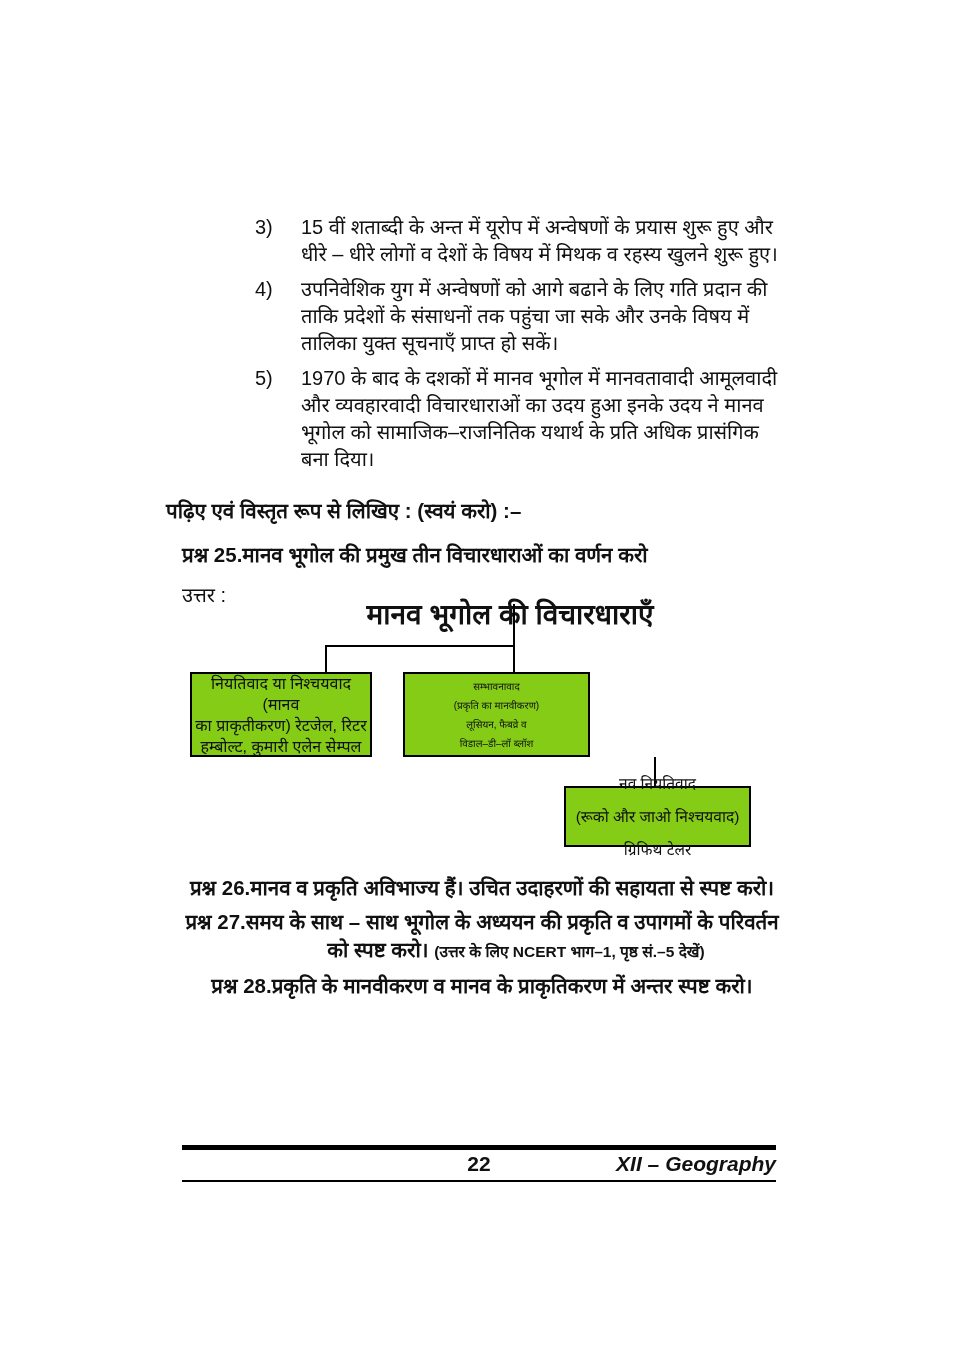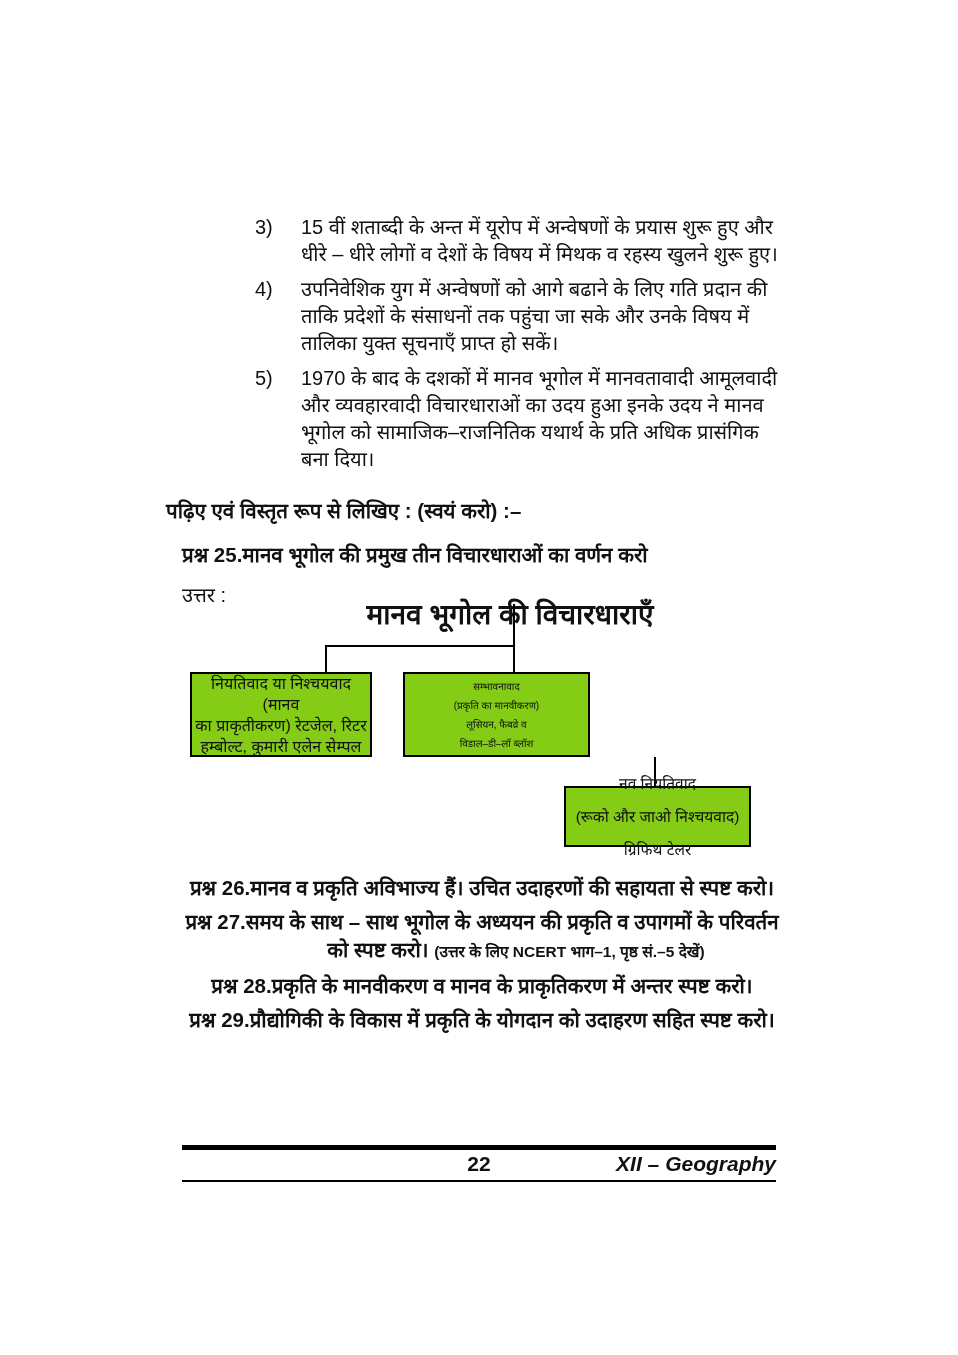--- a/index.html
+++ b/index.html
@@ -106,23 +106,20 @@
   <section class="questions">
     <div class="question">
       <span>प्रश्न 26.</span><span>मानव व प्रकृति अविभाज्य हैं। उचित उदाहरणों की सहायता से स्पष्ट करो।</span>
     </div>
     <div class="question">
       <span>प्रश्न 27.</span><span>समय के साथ – साथ भूगोल के अध्ययन की प्रकृति व उपागमों के परिवर्तन को स्पष्ट करो। </span><span class="note">(उत्तर के लिए NCERT भाग–1, पृष्ठ सं.–5 देखें)</span>
     </div>
     <div class="question">
       <span>प्रश्न 28.</span><span>प्रकृति के मानवीकरण व मानव के प्राकृतिकरण में अन्तर स्पष्ट करो।</span>
     </div>
-    <div class="question">
-      <span>प्रश्न 29.</span><span>प्रौद्योगिकी के विकास में प्रकृति के योगदान को उदाहरण सहित स्पष्ट करो।</span>
-    </div>
   </section>
 
   <div class="rule-thick"></div>
   <div class="page-number">22</div>
   <div class="book-title">XII – Geography</div>
   <div class="rule-thin"></div>
 
 </div>
 
 </body></html>

